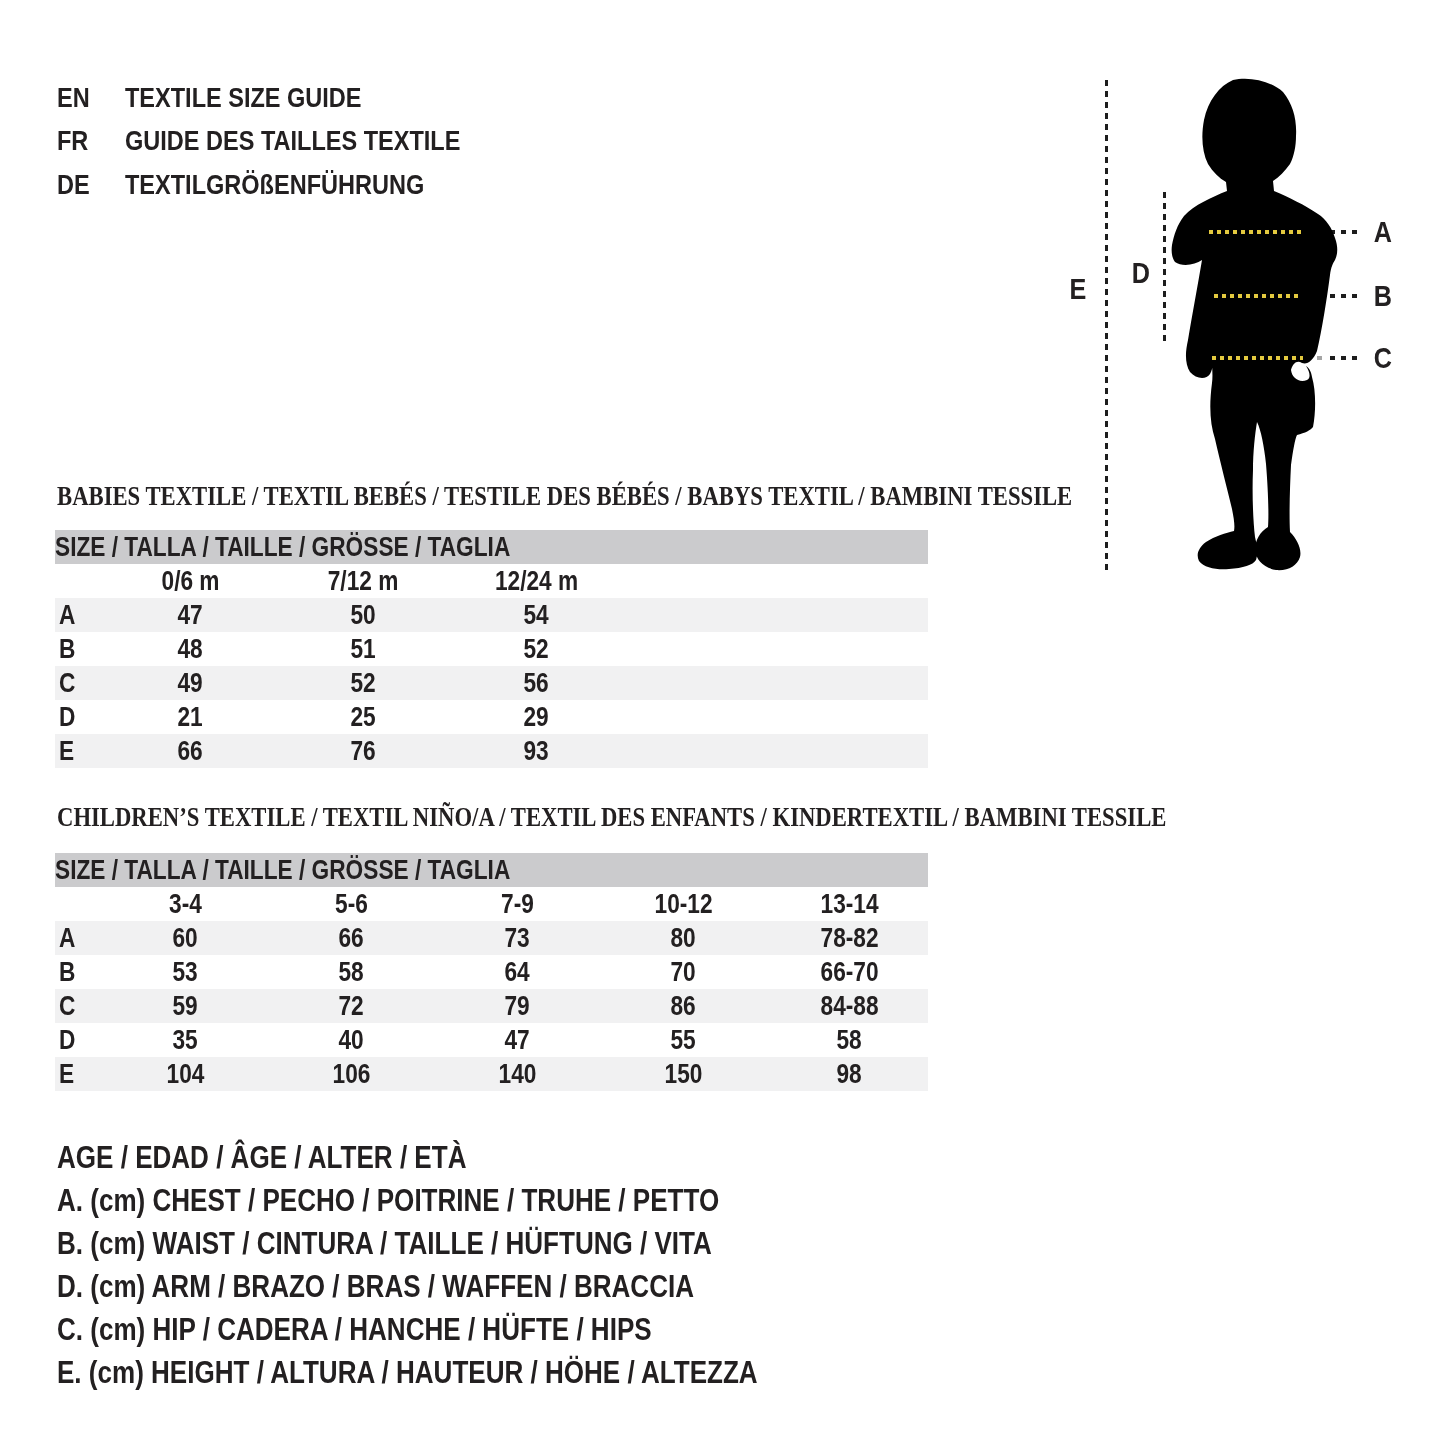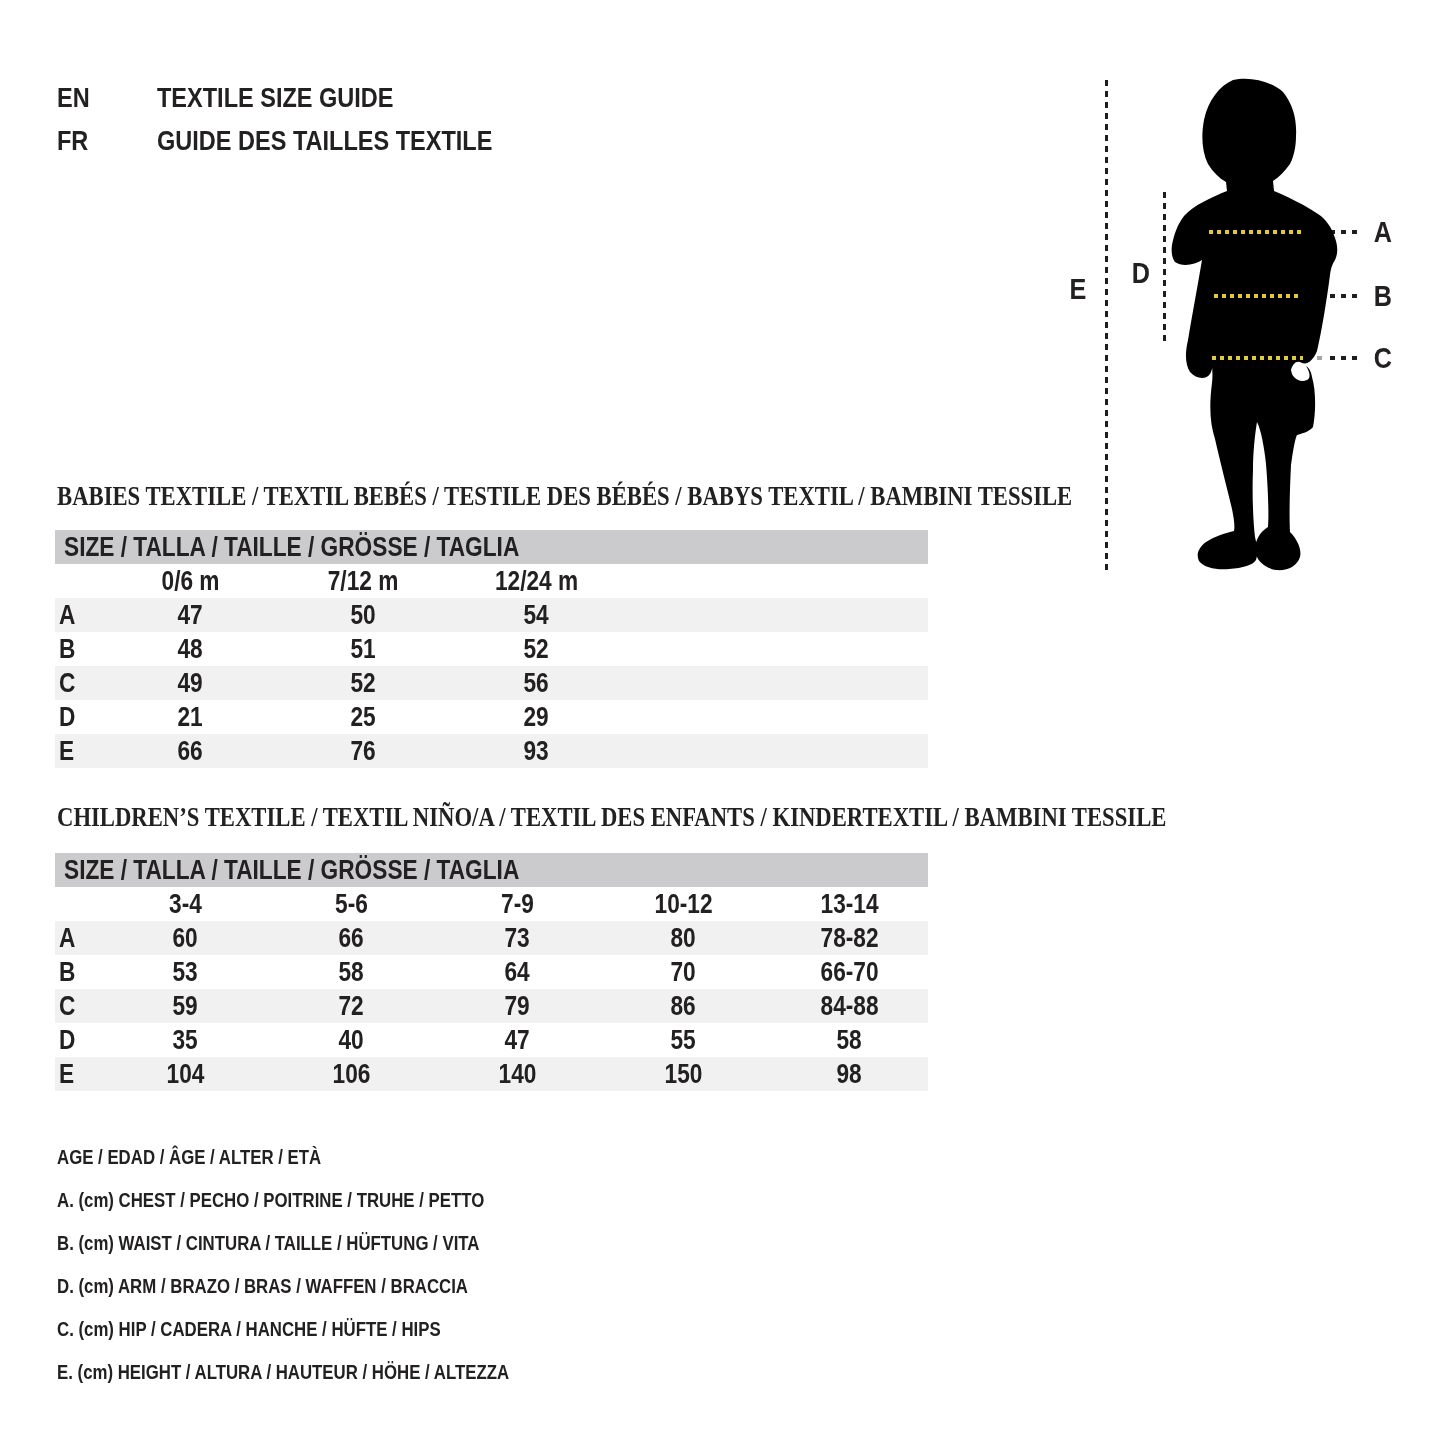--- a/index.html
+++ b/index.html
@@ -6,37 +6,37 @@
   .page {
     position:relative; width:1445px; height:1445px; background:#ffffff;
     font-family:"Liberation Sans", sans-serif; color:#232021; overflow:hidden;
   }
   
   .cx  { display:inline-block; transform:scaleX(0.84); transform-origin:0 50%; white-space:nowrap; }
   .cxc { display:inline-block; transform:scaleX(0.84); transform-origin:50% 50%; white-space:nowrap; }
 
   
   .lang-block { position:absolute; left:57px; top:76px; }
-  .lang-row { display:flex; align-items:center; height:43.5px; font-size:28px; font-weight:700;gap:32px; }
+  .lang-row { display:flex; align-items:center; height:43.5px; font-size:28px; font-weight:700; }
   .lang-code { width:68px; }
 
   
   .sec-heading { position:absolute; left:57px; font-size:27px; font-weight:700; line-height:34px;font-family:Liberation Serif, serif; }
 
   
   .size-table { position:absolute; left:55px; width:873px; }
-  .t-bar { height:34px; background:#cbcbcd; display:flex; align-items:center; padding-left:9px;
+  .t-bar { height:34px; background:#cbcbcd; display:flex; align-items:center; 
            font-size:27px; font-weight:700; box-sizing:border-box; }
   .t-row { display:flex; align-items:center; height:34px; font-size:27px; font-weight:700;gap:8px; }
   .t-row.striped { background:#f1f1f2; }
   .cell-label { width:45px; padding-left:4px; box-sizing:border-box; }
   .cell { width:165px; text-align:center; }
 
   
-  .legend { position:absolute; left:57px; top:1136px; font-size:20px; font-weight:700; }
+  .legend { position:absolute; left:57px; top:1136px; font-size:31px; font-weight:700; }
   .legend-line { height:43px; display:flex; align-items:center; }
 
   
   .silhouette-svg { position:absolute; left:1085px; top:68px; width:330px; height:505px; z-index:2; }
   .vdash { position:absolute; width:3px; z-index:1;
     background-image:repeating-linear-gradient(to bottom,#1d1d1d 0px,#1d1d1d 6px,transparent 6px,transparent 11px); }
   .hdash { position:absolute; height:4px; z-index:1;
     background-image:repeating-linear-gradient(to right,#1d1d1d 0px,#1d1d1d 5px,transparent 5px,transparent 11px); }
   .hdash-yellow { position:absolute; height:4px; z-index:5;
     background-image:repeating-linear-gradient(to right,#e3c93f 0px,#e3c93f 4px,transparent 4px,transparent 8px); }
@@ -49,20 +49,24 @@
 <div class="page">
 
   <div class="lang-block">
     <div class="lang-row">
       <span class="lang-code"><span class="cx">EN</span></span>
       <span class="cx">TEXTILE SIZE GUIDE</span>
     </div>
     <div class="lang-row">
       <span class="lang-code"><span class="cx">FR</span></span>
       <span class="cx">GUIDE DES TAILLES TEXTILE</span>
+    </div>
+    <div class="lang-row">
+      <span class="lang-code"><span class="cx">DE</span></span>
+      <span class="cx">TEXTILGRÖßENFÜHRUNG</span>
     </div>
   </div>
 
   <svg class="silhouette-svg" viewBox="0 0 330 505" aria-hidden="true">
     <path fill="#000000" d="M148,12
       C134,18 123,33 119,52 C116,68 117,84 123,96 C128,104 134,110 141,114 L142,123
       C127,129 109,137 99,148 C92,157 89,167 87,177 C86,184 87,190 90,194
       C97,199 110,197 117,192 C113,216 107,248 103,272 C100,285 100,296 105,304
       C111,311 121,312 125,306 C128,301 128,295 127,290 C127,300 128,308 127,315
       C124,338 125,356 130,371 C135,393 142,420 147,441 C149,451 150,458 149,463

